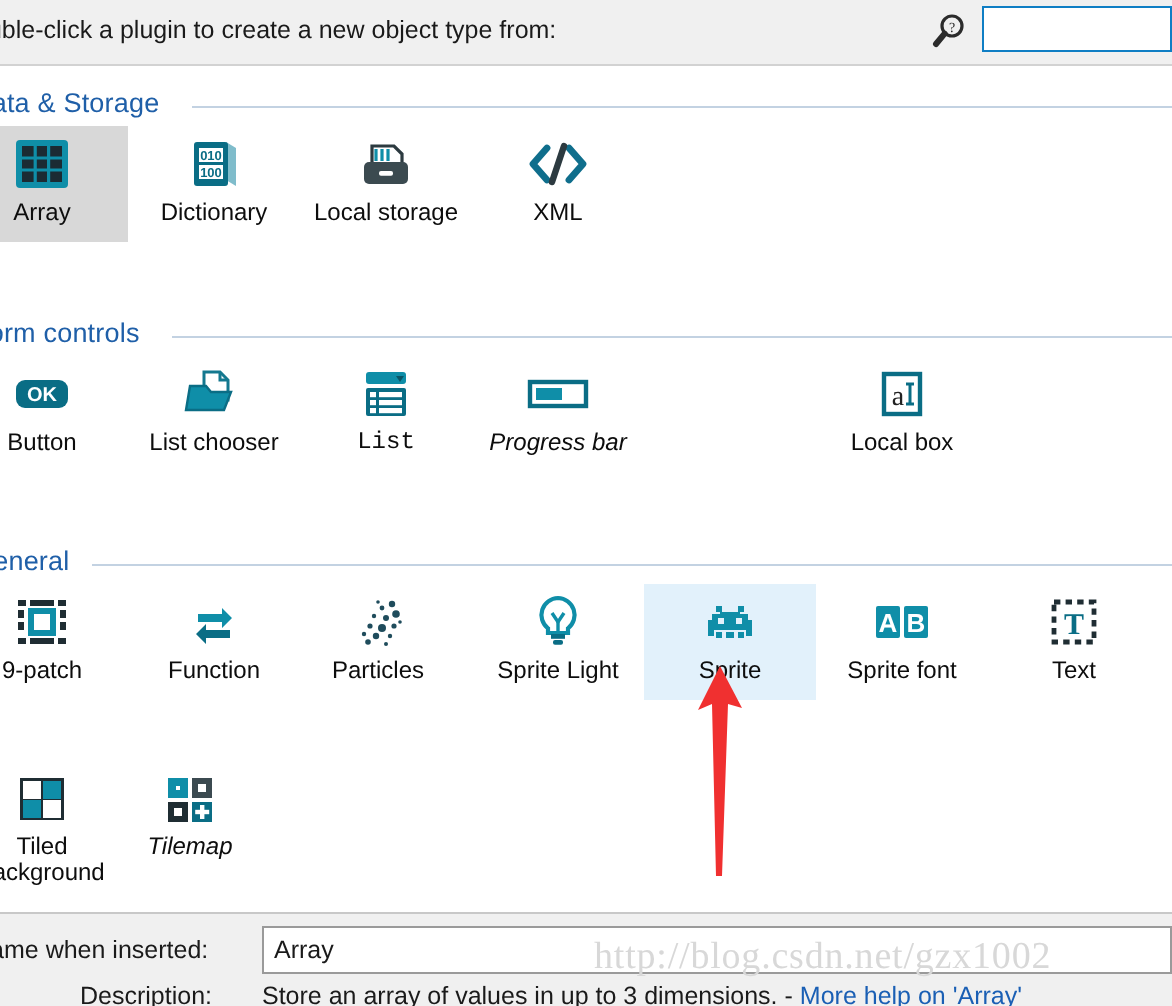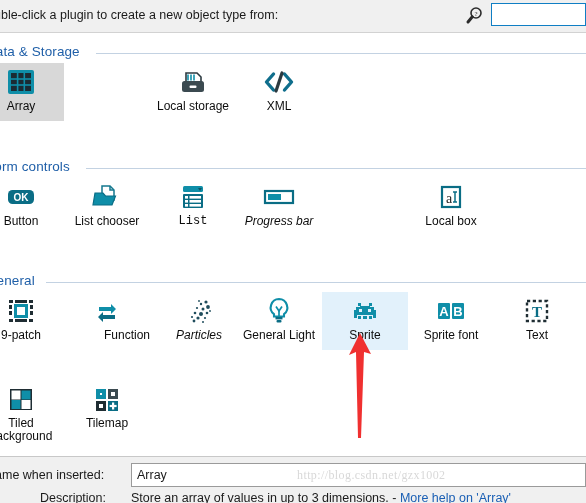--- a/index.html
+++ b/index.html
@@ -123,21 +123,21 @@
   .desc-text {
     position: absolute; left: 131px; top: 34px;
     font-size: 12.5px; color: #1a1a1a;
     white-space: nowrap;
   }
   .desc-link { color: #1a5fb4; }
 
   .watermark {
     position: absolute; left: 297px; top: 468px;
     font-family: "Liberation Serif", serif;
-    font-size: 12px;
+    font-size: 19px;
     color: #d8d8d8;
     white-space: nowrap;
     letter-spacing: 0.4px;
     pointer-events: none;
   }
 
   .arrow-overlay {
     position: absolute; left: 335px; top: 330px;
     width: 50px; height: 115px;
     pointer-events: none;
@@ -178,20 +178,33 @@
           <line x1="12.6" y1="7" x2="12.6" y2="25"></line>
           <line x1="19.3" y1="7" x2="19.3" y2="25"></line>
           <line x1="6" y1="13" x2="26" y2="13"></line>
           <line x1="6" y1="19" x2="26" y2="19"></line>
         </g>
       </svg>
     </div>
     <div class="label">Array</div>
   </div>
 
+  <div class="plugin" style="left:64px; top:63px;">
+    <div class="glyph">
+      <svg width="32" height="32" viewBox="0 0 32 32">
+        <path d="M22 5 L27 8 L27 27 L22 24 Z" fill="#7fbccb"></path>
+        <rect x="6" y="5" width="17" height="22" rx="1.5" fill="#0a6d85"></rect>
+        <rect x="8.5" y="8" width="12" height="7" fill="#ffffff"></rect>
+        <rect x="8.5" y="16.5" width="12" height="7" fill="#ffffff"></rect>
+        <text x="14.5" y="14" font-size="6.5" fill="#0a6d85" text-anchor="middle" font-family="Liberation Sans, sans-serif" font-weight="bold">010</text>
+        <text x="14.5" y="22.5" font-size="6.5" fill="#0a6d85" text-anchor="middle" font-family="Liberation Sans, sans-serif" font-weight="bold">100</text>
+      </svg>
+    </div>
+    <div class="label">Dictionary</div>
+  </div>
 
   <div class="plugin" style="left:150px; top:63px;">
     <div class="glyph">
       <svg width="32" height="32" viewBox="0 0 32 32">
         <path d="M9 7 h11 l4 4 v5 h-15 Z" fill="#ffffff" stroke="#2c3a40" stroke-width="1.6"></path>
         <g stroke="#0f8ea8" stroke-width="1.6">
           <line x1="11" y1="8.5" x2="11" y2="14.5"></line>
           <line x1="14" y1="8.5" x2="14" y2="14.5"></line>
           <line x1="17" y1="8.5" x2="17" y2="14.5"></line>
         </g>
@@ -304,31 +317,31 @@
           <rect x="25" y="10" width="3" height="4"></rect>
             <rect x="25" y="16" width="3" height="4"></rect>
         </g>
         <rect x="9" y="9" width="14" height="14" fill="#0f8ea8"></rect>
         <rect x="12" y="12" width="8" height="8" fill="#ffffff"></rect>
       </svg>
     </div>
     <div class="label">9-patch</div>
   </div>
 
-  <div class="plugin" style="left:64px; top:292px;text-align:right;">
+  <div class="plugin" style="left:64px; top:292px;">
     <div class="glyph">
       <svg width="32" height="32" viewBox="0 0 32 32">
         <path d="M8 12 h12 v-3 l5 5 -5 5 v-3 h-12 Z" fill="#0f8ea8"></path>
         <path d="M24 20 h-12 v-3 l-5 5 5 5 v-3 h12 Z" fill="#0a6d85"></path>
       </svg>
     </div>
     <div class="label">Function</div>
   </div>
 
-  <div class="plugin" style="left:156px; top:292px;font-style:italic;">
+  <div class="plugin" style="left:146px; top:292px;">
     <div class="glyph">
       <svg width="32" height="32" viewBox="0 0 32 32">
         <g fill="#1f4c5c">
           <circle cx="23" cy="7" r="1.6"></circle>
             <circle cx="18" cy="9" r="1.2"></circle>
           <circle cx="25" cy="12" r="1.9"></circle>
             <circle cx="20" cy="14" r="1.5"></circle>
           <circle cx="14" cy="13" r="1.1"></circle>
             <circle cx="24" cy="18" r="1.3"></circle>
           <circle cx="18" cy="19" r="2.0"></circle>
@@ -349,21 +362,21 @@
   <div class="plugin" style="left:236px; top:292px;">
     <div class="glyph">
       <svg width="32" height="32" viewBox="0 0 32 32">
         <path d="M16 4 a8.5 8.5 0 0 0 -5 15.2 v2.3 h10 v-2.3 A8.5 8.5 0 0 0 16 4 Z" fill="none" stroke="#0f8ea8" stroke-width="2.1"></path>
         <path d="M13 11.5 L16 16 L19 11.5" fill="none" stroke="#0f8ea8" stroke-width="1.7"></path>
         <line x1="16" y1="16" x2="16" y2="21.5" stroke="#0f8ea8" stroke-width="1.7"></line>
         <rect x="12.5" y="22" width="7" height="2.4" fill="#0a6d85"></rect>
         <rect x="13.5" y="25" width="5" height="2.4" rx="1" fill="#0a6d85"></rect>
       </svg>
     </div>
-    <div class="label">General Light</div>
+    <div class="label">Sprite Light</div>
   </div>
 
   <div class="plugin hovered" style="left:322px; top:292px;">
     <div class="glyph">
       <svg width="32" height="32" viewBox="0 0 32 32">
         <g fill="#0f8ea8">
           <rect x="9" y="8" width="3" height="3"></rect>
             <rect x="20" y="8" width="3" height="3"></rect>
           <rect x="11" y="11" width="10" height="3"></rect>
           <rect x="7" y="12" width="18" height="6"></rect>
@@ -412,21 +425,21 @@
         <rect x="6.5" y="7.5" width="9" height="9" fill="#ffffff"></rect>
         <rect x="16.5" y="7.5" width="9" height="9" fill="#0f8ea8"></rect>
         <rect x="6.5" y="17" width="9" height="9" fill="#0f8ea8"></rect>
         <rect x="16.5" y="17" width="9" height="9" fill="#ffffff"></rect>
       </svg>
     </div>
     <div class="label">Tiled
 background</div>
   </div>
 
-  <div class="plugin" style="left:64px; top:380px; height:70px;">
+  <div class="plugin" style="left:52px; top:380px; height:70px;font-style:italic;">
     <div class="glyph">
       <svg width="32" height="32" viewBox="0 0 32 32">
         <rect x="5" y="6" width="10" height="10" fill="#0f8ea8"></rect>
         <rect x="9" y="10" width="2" height="2" fill="#ffffff"></rect>
         <rect x="17" y="6" width="10" height="10" fill="#3b4a50"></rect>
         <rect x="20" y="9" width="4" height="4" fill="#ffffff"></rect>
         <rect x="5" y="18" width="10" height="10" fill="#1f2d33"></rect>
         <rect x="8" y="21" width="4" height="4" fill="#ffffff"></rect>
         <rect x="17" y="18" width="10" height="10" fill="#0a6d85"></rect>
         <rect x="21" y="19.5" width="2.2" height="7" fill="#ffffff"></rect>

